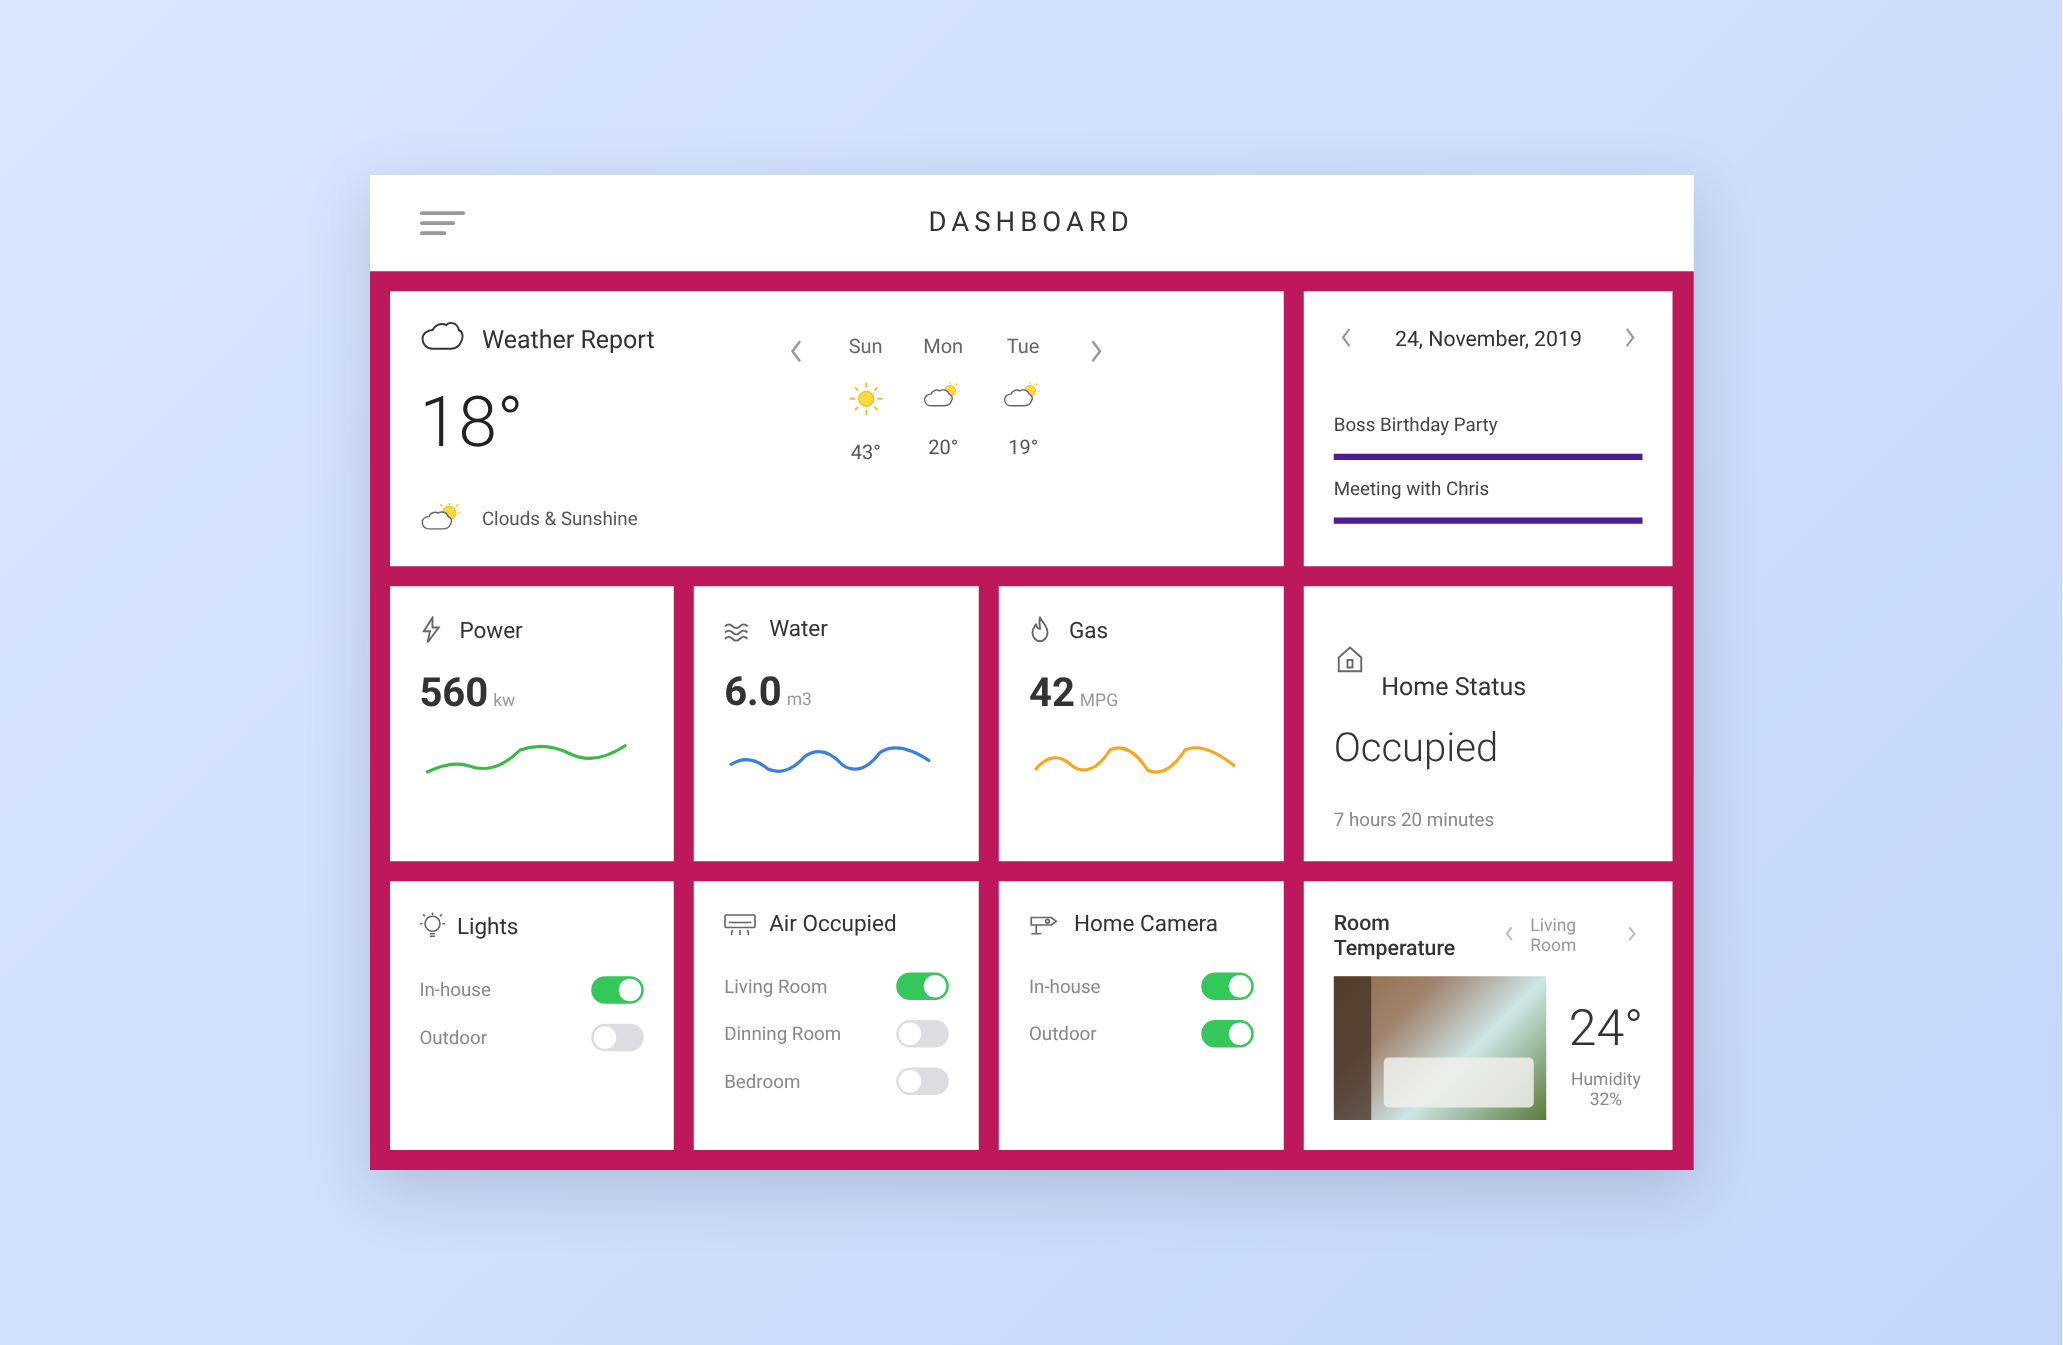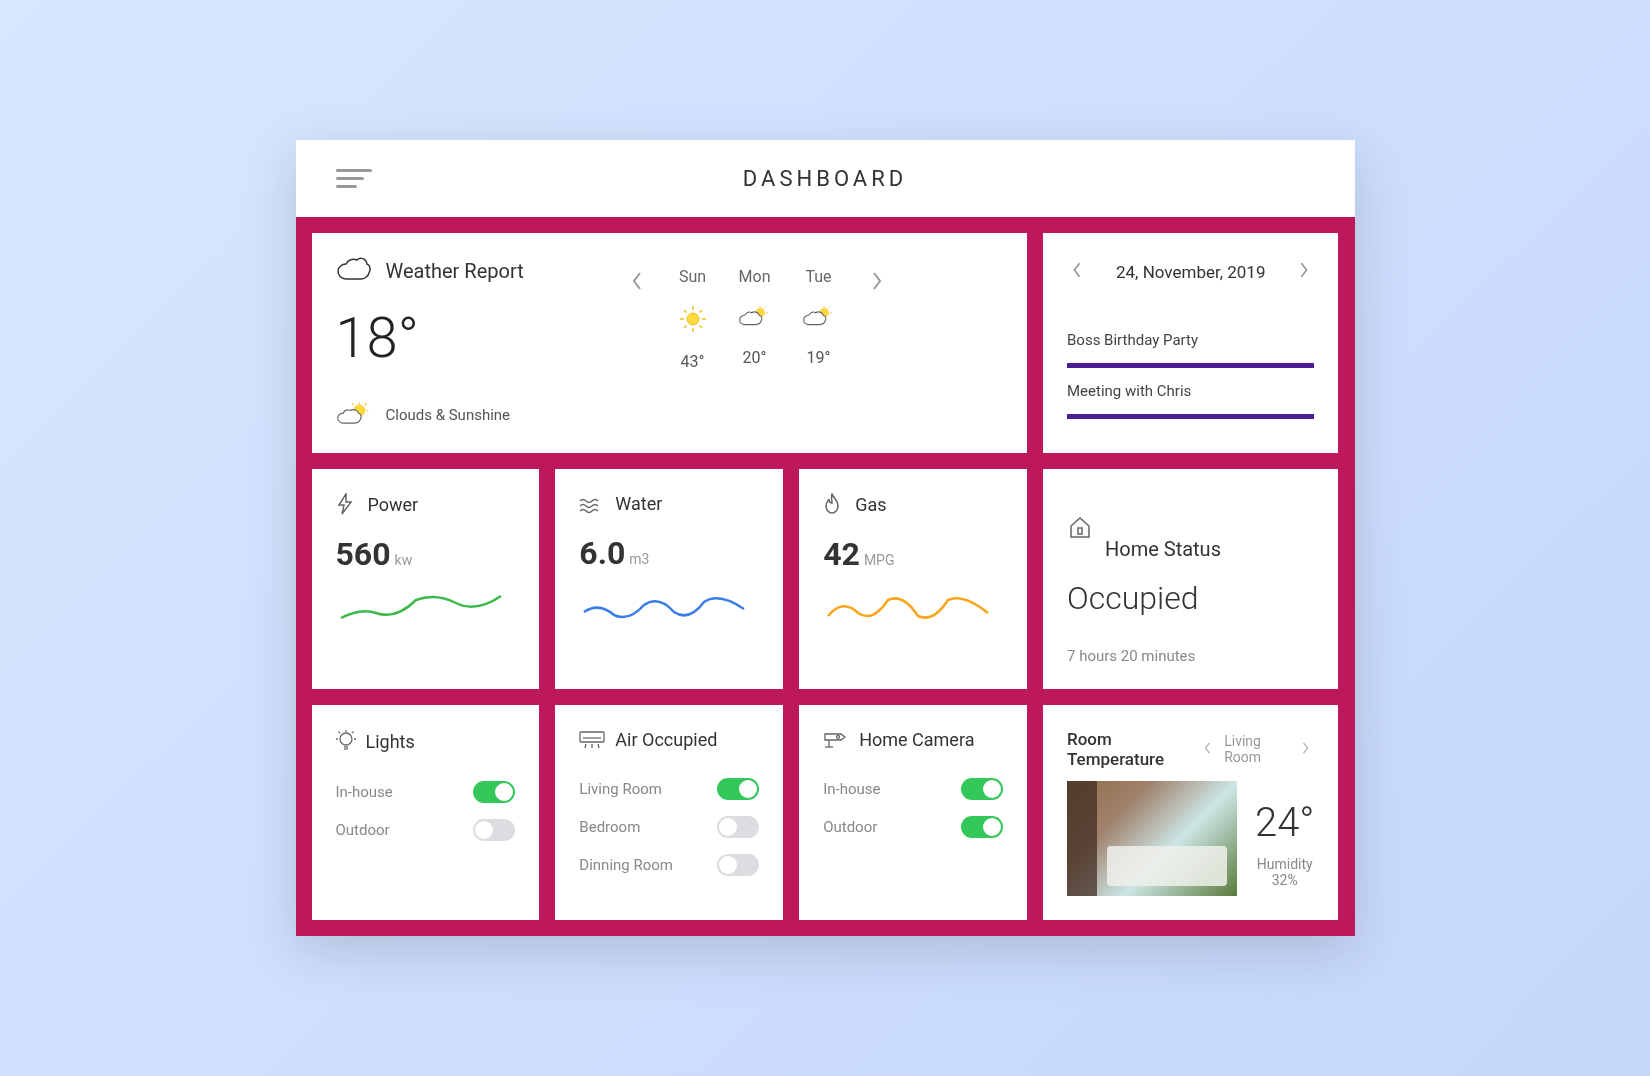--- a/index.html
+++ b/index.html
@@ -307,25 +307,25 @@
             <line x1="13" y1="13" x2="13" y2="17"></line>
             <line x1="19" y1="13" x2="20" y2="17"></line>
           </svg>
         <span class="label">Air Occupied</span>
       </div>
       <div class="toggle-row">
         <span class="tlabel">Living Room</span>
         <div class="toggle on"></div>
       </div>
       <div class="toggle-row">
+        <span class="tlabel">Dinning Room</span>
+        <div class="toggle off"></div>
+      </div>
+      <div class="toggle-row">
         <span class="tlabel">Bedroom</span>
-        <div class="toggle off"></div>
-      </div>
-      <div class="toggle-row">
-        <span class="tlabel">Dinning Room</span>
         <div class="toggle off"></div>
       </div>
     </div>
 
     <div class="card toggle-card">
       <div class="title-row">
         <svg class="ico" width="26" height="18" viewBox="0 0 26 18" fill="none" stroke="#666" stroke-width="1.3">
             <path d="M2,3 L18,3 L22,6 L18,9 L2,9 Z"></path>
             <circle cx="15" cy="6" r="1.5"></circle>
             <line x1="6" y1="9" x2="6" y2="16"></line>

